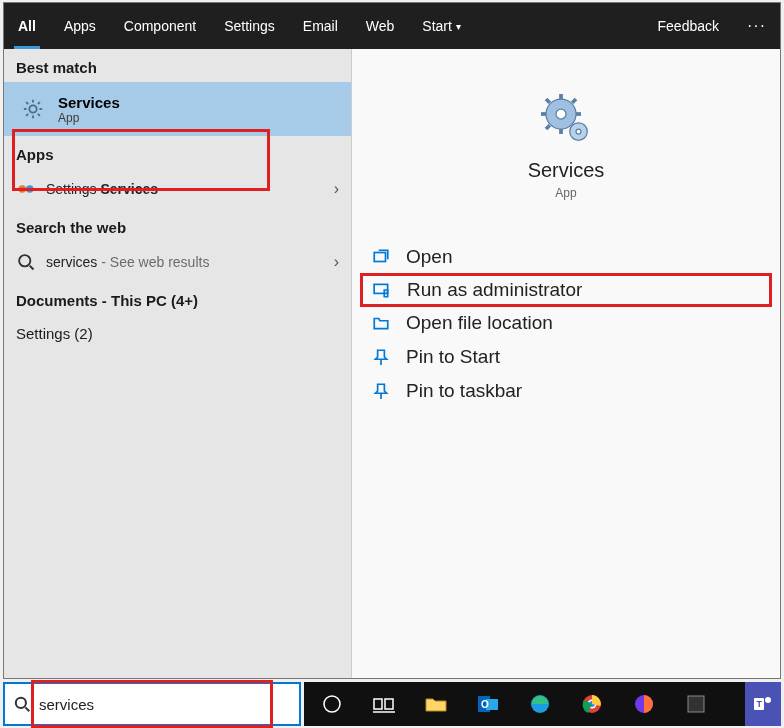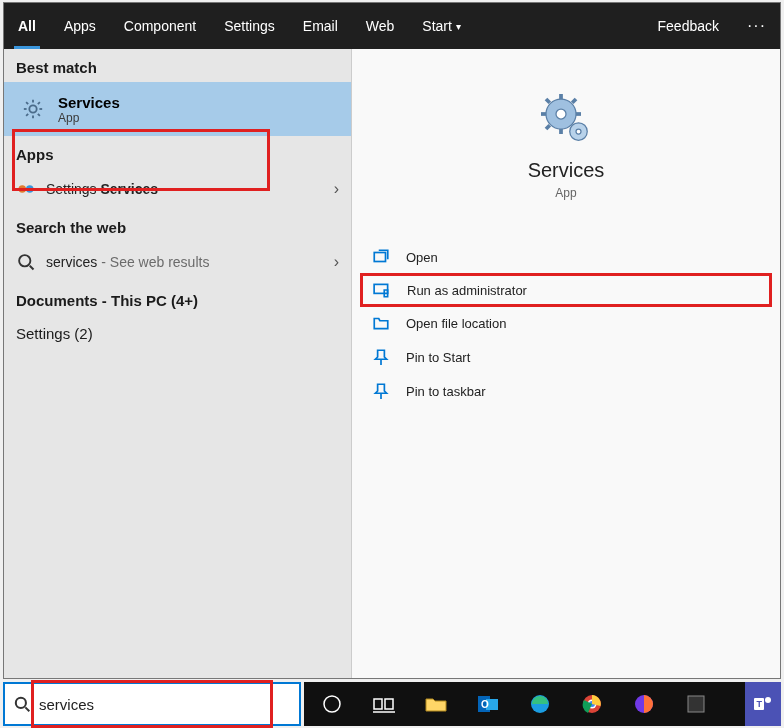--- a/index.html
+++ b/index.html
@@ -112,21 +112,21 @@
     width:60px; height:60px;
     margin:20px auto 10px auto;
   }
   .detail-title { text-align:center; font-size:20px; color:#222; margin-top:10px; }
   .detail-sub { text-align:center; font-size:12px; color:#666; margin-top:4px; margin-bottom:40px;}
   .action-row {
     display:flex;
     align-items:center;
     height:34px;
     padding:0 18px;
-    font-size:13px;
+    font-size:19px;
     color:#222;
     border:2px solid transparent;
   }
   .action-row.highlight-red {
     border:3px solid #e02020;
     margin: -1px 8px;
     padding:0 10px;
   }
   .action-row .aicon {
     width:18px; height:18px;

